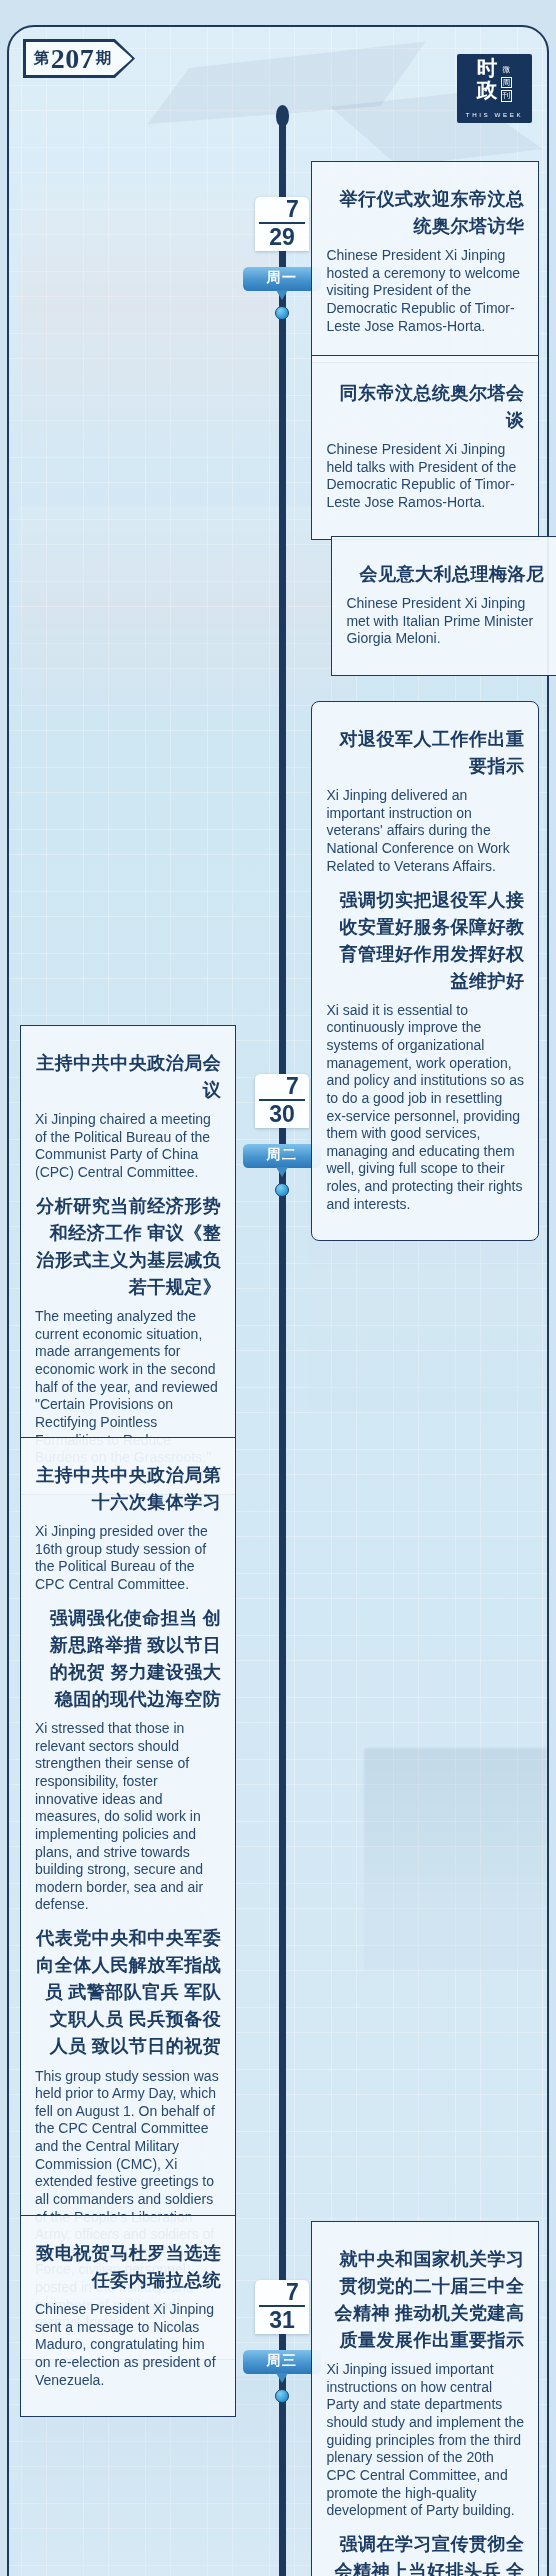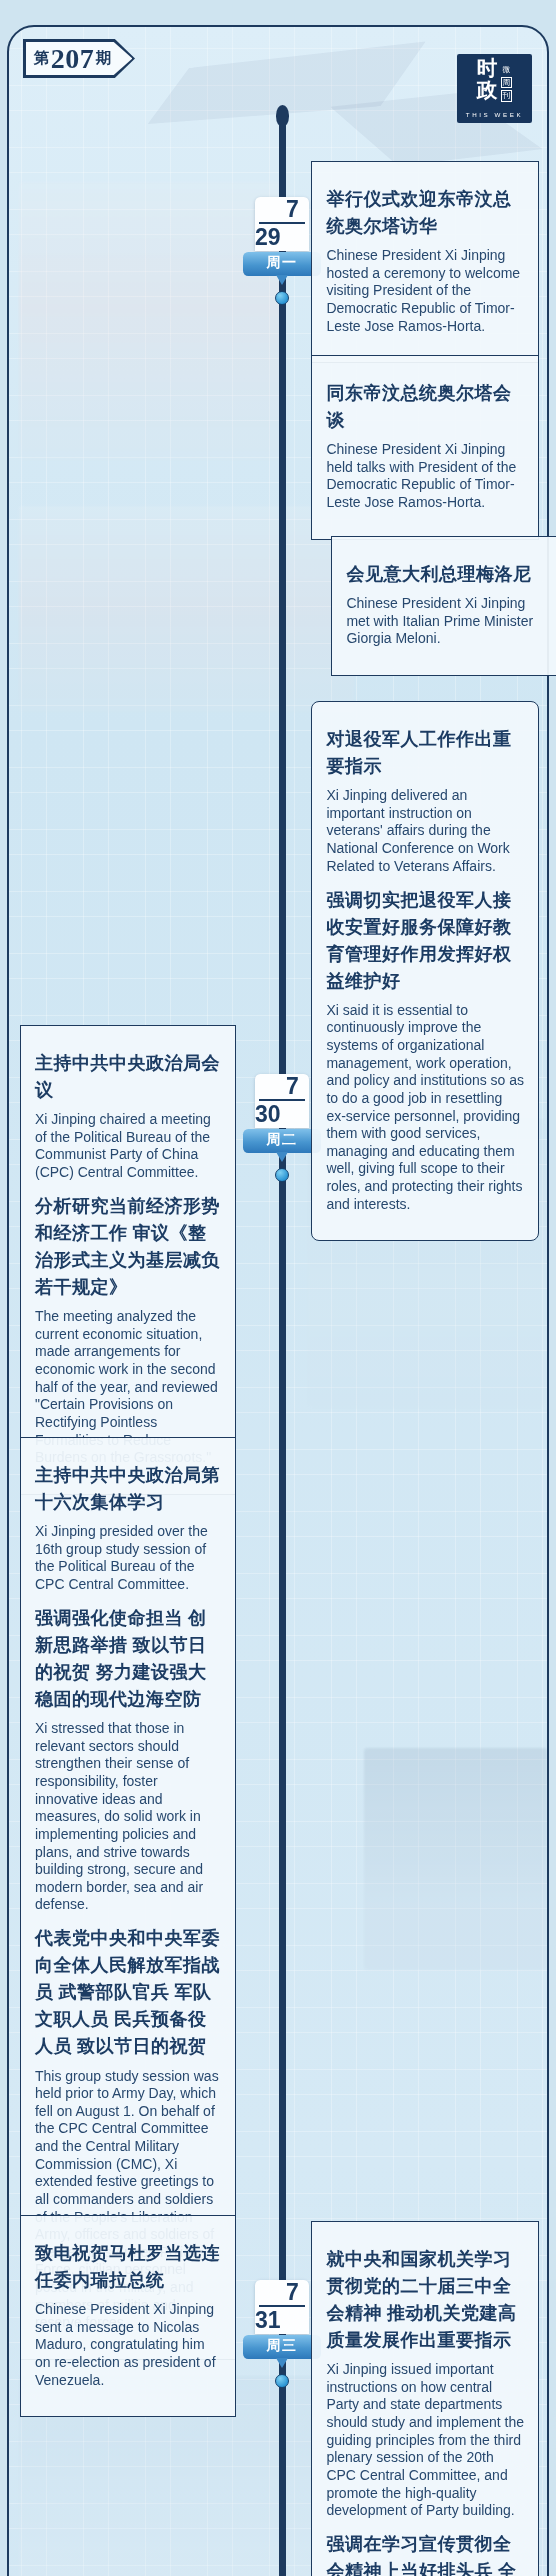--- a/index.html
+++ b/index.html
@@ -46,38 +46,38 @@
   
   .tl-line{position:absolute;left:279px;top:124px;width:7.2px;height:3631px;background:#1d3a5e;}
   .tl-topdot{position:absolute;left:276px;top:105px;width:13.4px;height:21.6px;background:#1d3a5e;border-radius:50%;}
   
   .badge{position:absolute;left:282px;transform:translateX(-50%);width:54px;
     display:flex;flex-direction:column;align-items:center;}
   .badge .white{width:54px;background:#fdfeff;border-radius:5.2px 5.2px 0 0;
     box-shadow:0 1px 3.1px rgba(30,60,95,.25);color:#1c3c63;}
   .badge .m{font-size:23px;font-weight:700;text-align:right;padding:1px 10.3px 0 0;line-height:1.0;}
   .badge .rule{height:2.1px;background:#1c3c63;margin:1px 4.1px 0 4.1px;}
-  .badge .d{font-size:23px;font-weight:700;padding:1px 0 2.1px;line-height:1.05;}
+  .badge .d{font-size:23px;font-weight:700;text-align:center;padding:1px 0 2.1px;line-height:1.05;}
   .badge .week{width:78px;box-sizing:border-box;text-align:center;
     background:linear-gradient(180deg,#7fc0ea 0%,#4795cf 55%,#2d78ba 100%);
     color:#fff;font-size:14px;font-weight:700;letter-spacing:1.5px;
-    padding:2.1px 0 3.1px;border-radius:5.2px;margin-top:1px;}
+    padding:2.1px 0 3.1px;border-radius:5.2px;margin-top:16px;}
   .badge .tail{width:0;height:0;border-left:6.7px solid transparent;border-right:6.7px solid transparent;
     border-top:10.3px solid #3d89c6;margin-top:-1px;}
   .badge .dot{width:12.4px;height:12.4px;border-radius:50%;margin-top:6.2px;
     background:radial-gradient(circle at 35% 30%,#7fd0f2,#2b95d4 70%);
     border:1.5px solid #14426e;}
   
   .card{position:absolute;box-sizing:border-box;
     background:rgba(241,248,252,.94);border:1.5px solid #1d3a5e;
     padding:24px 13.4px 27px 14.4px;color:#1c3c63;}
   .card.left{left:19.6px;width:216px;}
   .card.right{left:311px;width:228px;}
   .cn{font-size:18px;line-height:1.5;font-weight:700;letter-spacing:0.5px;
-    font-family:"Liberation Serif","DejaVu Serif",serif;}
+    font-family:"Liberation Serif","DejaVu Serif",serif;text-align:right;}
   .cn.sub{margin-top:11.3px;}
   .en{font-size:14px;line-height:1.26;color:#27486e;margin-top:7.2px;}
 </style>
 </head>
 <body>
 
 <div class="frame">
 
   <div class="streak" style="left:134px;top:20.6px;width:289px;height:77px;transform:rotate(-12deg);clip-path:polygon(0 60%,18% 0,100% 30%,80% 100%);"></div>
   <div class="streak" style="left:319px;top:62px;width:216px;height:82px;transform:rotate(8deg);clip-path:polygon(0 40%,60% 0,100% 55%,35% 100%);"></div>

